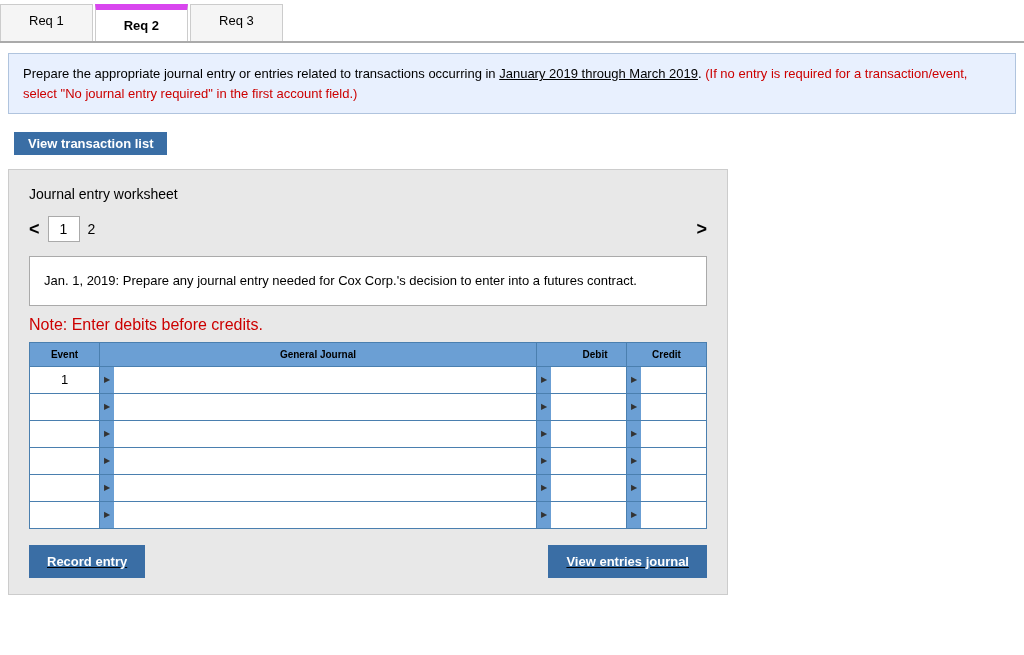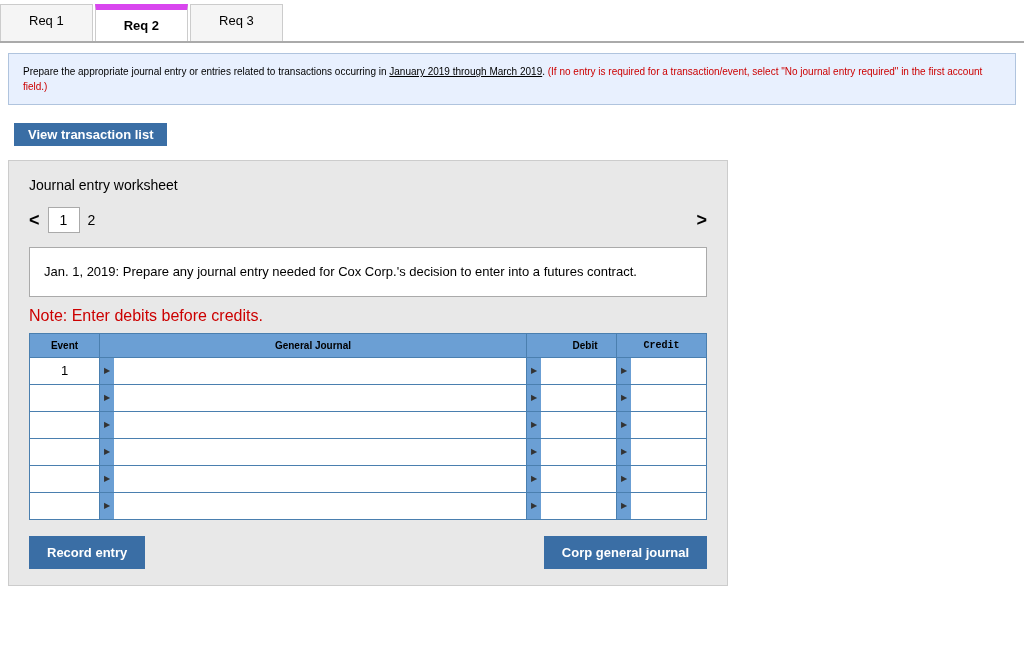--- a/index.html
+++ b/index.html
@@ -31,21 +31,21 @@
       border-top: 6px solid #d946ef;
       font-weight: bold;
     }
 
     
     .info-banner {
       background: #e8f0fe;
       border: 1px solid #b0c4de;
       padding: 10px 14px;
       margin: 10px 8px;
-      font-size: 10px;
+      font-size: 13px;
       line-height: 1.5;
     }
     .info-banner .highlight {
       text-decoration: underline;
     }
     .info-banner .red-text {
       color: #c00;
     }
 
     
@@ -178,20 +178,21 @@
     }
     .cell-with-dropdown input {
       flex: 1;
     }
 
     
     .buttons-row {
       display: flex;
       gap: 9px;
       align-items: center;
+      text-decoration: underline;
     }
     .btn-action {
       background: #3a6ea5;
       color: #fff;
       border: none;
       padding: 9px 18px;
       font-size: 13px;
       font-weight: bold;
       cursor: pointer;
     }
@@ -233,21 +234,21 @@
   </div>
 
   <div class="note">Note: Enter debits before credits.</div>
 
   <table class="journal-table">
     <thead>
       <tr>
         <th style="width:70px;">Event</th>
         <th>General Journal</th>
         <th style="width:90px;padding-left:35px;">Debit</th>
-        <th style="width:90px;font-family:Liberation Mono, monospace;">Credit</th>
+        <th style="width:80px;">Credit</th>
       </tr>
     </thead>
     <tbody id="journal-tbody">
     <tr>
           <td class="event-cell">1</td>
           <td>
             <div class="cell-with-dropdown">
               <button class="dropdown-btn">▶</button>
               <input type="text" style="">
             </div>
@@ -369,18 +370,18 @@
               <input type="text" style="">
             </div>
           </td>
         </tr>
       </tbody>
   </table>
 
   <div class="buttons-row">
     <button class="btn-action">Record entry</button>
     <div class="spacer"></div>
-    <button class="btn-action">Corp general journal</button>
+    <button class="btn-action">View entries journal</button>
   </div>
 </div>
 
 
 
 
 </body></html>

